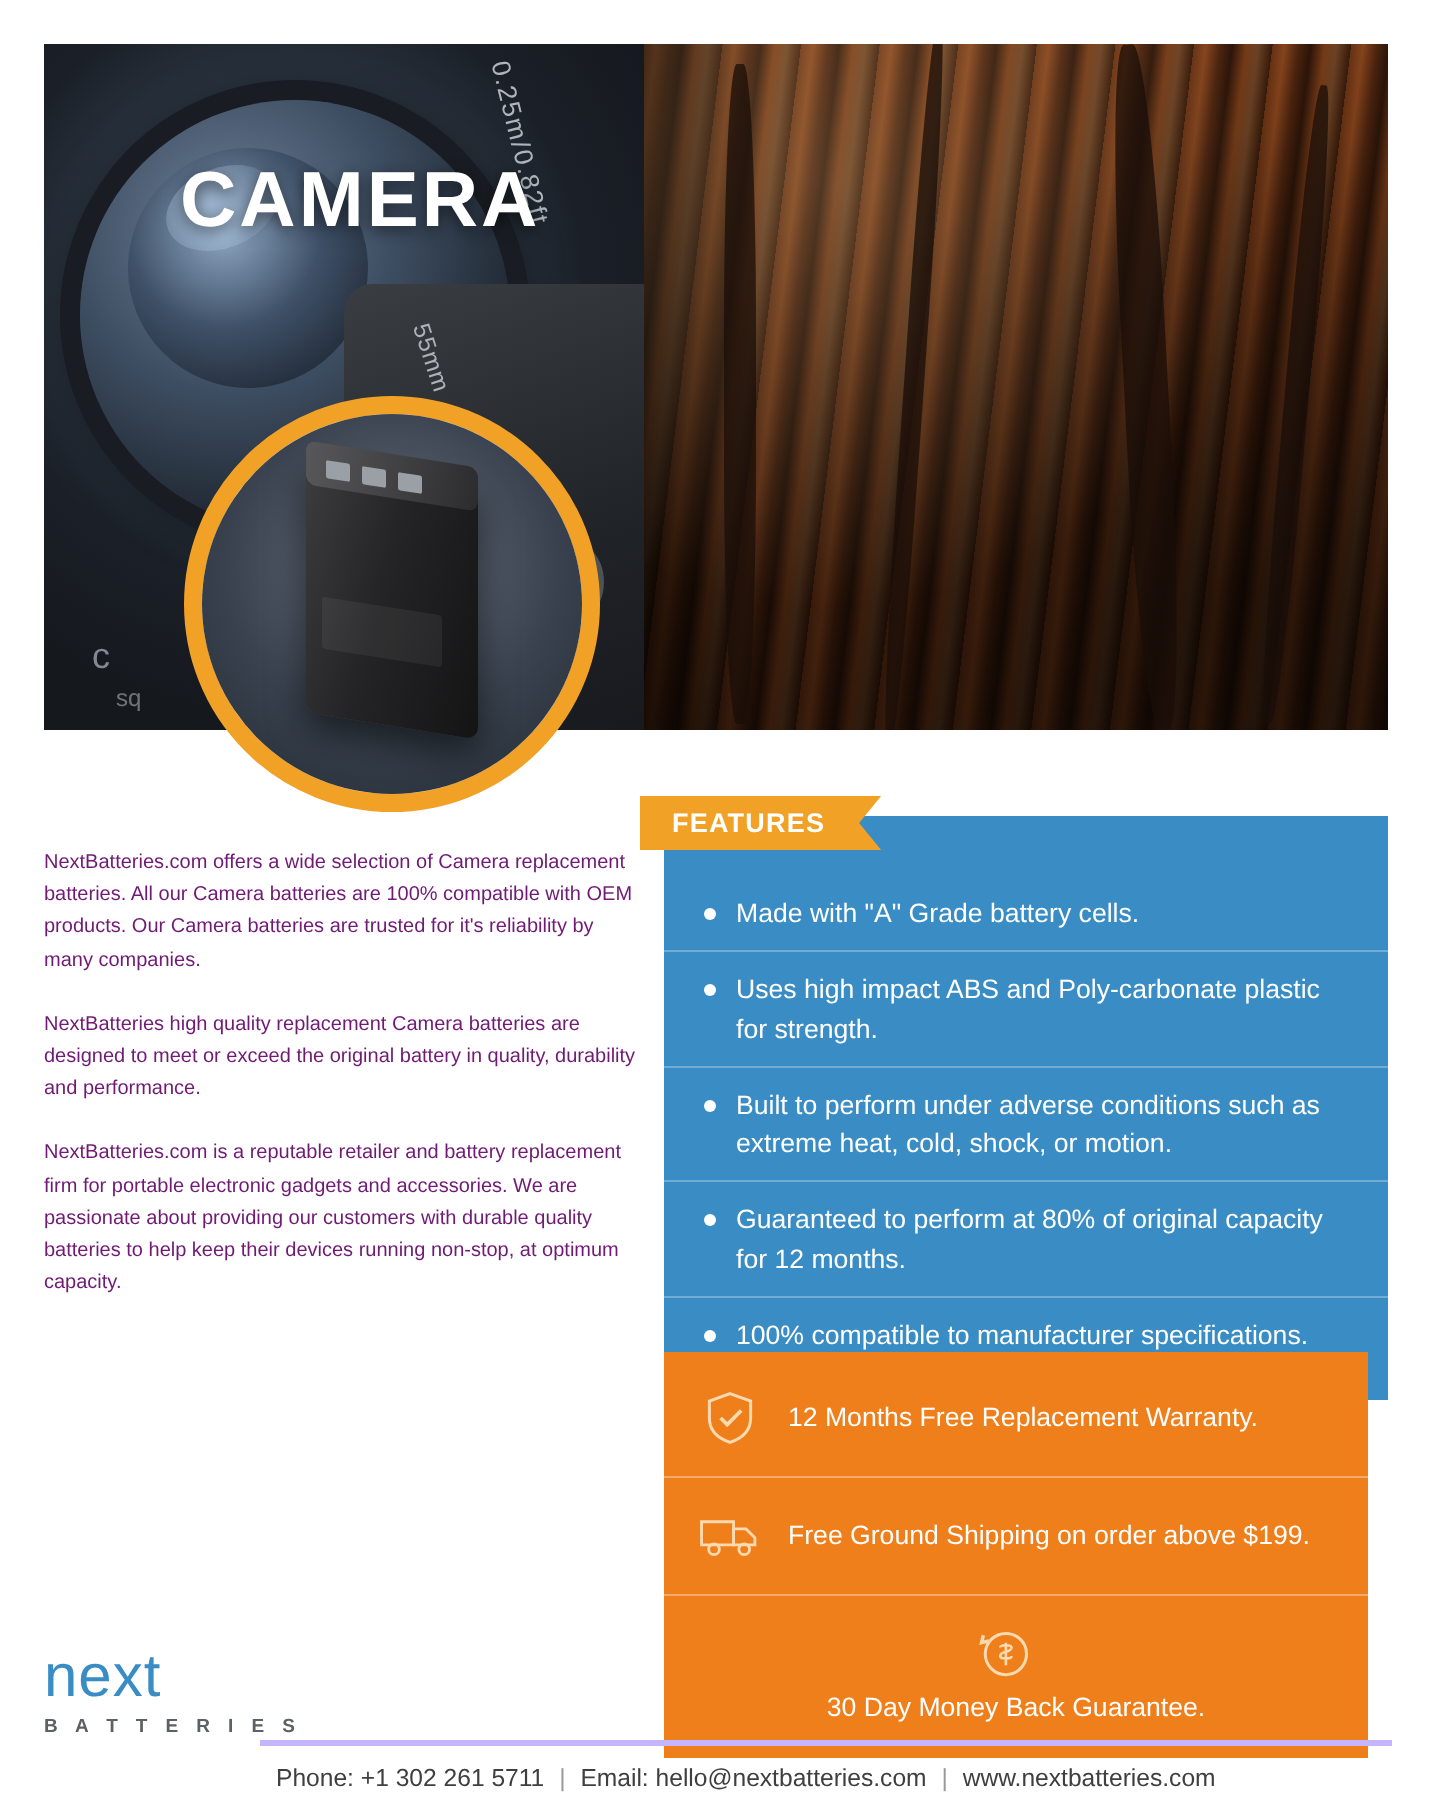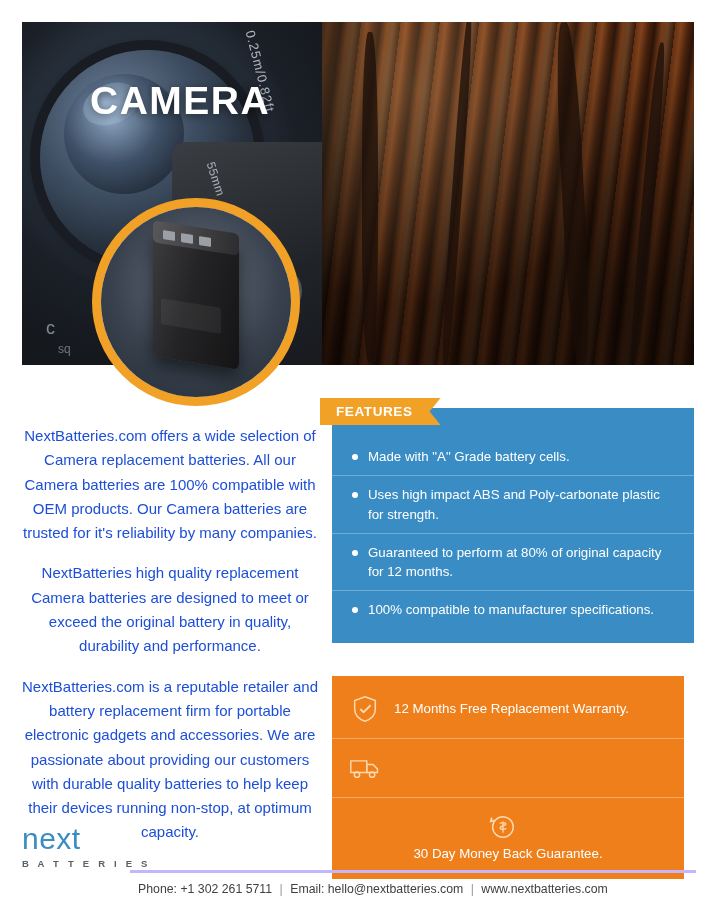--- a/index.html
+++ b/index.html
@@ -205,24 +205,23 @@
     line-height: 1.18;
     text-shadow: 0 2px 8px rgba(0,0,0,.55);
   }
 
   
   .copy {
     position: absolute;
     left: 22px;
     top: 424px;
     width: 296px;
-    font-size: 15px;
+    font-size: 10px;
     line-height: 1.62;
-    color: #1d4ed8;
-    text-align: center;
+    color: #701a75;
   }
   .copy p { margin: 0 0 16px 0; }
 
   
   .features {
     position: absolute;
     left: 332px;
     top: 408px;
     width: 362px;
     background: #3a8dc4;
@@ -391,20 +390,24 @@
       <li class="feat-item">
         <span class="feat-bullet"></span>
         <span class="feat-text">Made with "A" Grade battery cells.</span>
       </li>
       <li class="feat-item">
         <span class="feat-bullet"></span>
         <span class="feat-text">Uses high impact ABS and Poly-carbonate plastic for strength.</span>
       </li>
       <li class="feat-item">
         <span class="feat-bullet"></span>
+        <span class="feat-text">Built to perform under adverse conditions such as extreme heat, cold, shock, or motion.</span>
+      </li>
+      <li class="feat-item">
+        <span class="feat-bullet"></span>
         <span class="feat-text">Guaranteed to perform at 80% of original capacity for 12 months.</span>
       </li>
       <li class="feat-item">
         <span class="feat-bullet"></span>
         <span class="feat-text">100% compatible to manufacturer specifications.</span>
       </li>
     </ul>
   </div>
 
   <div class="benefits">
@@ -421,20 +424,21 @@
 
     <div class="ben-item">
       <span class="ben-icon">
         <svg width="32" height="30" viewBox="0 0 36 28" fill="none" stroke="#ffd9b0" stroke-width="1.6">
           <path d="M2 6 h18 v13 H2z"></path>
           <path d="M20 10 h7 l5 5 v4 h-12z"></path>
           <circle cx="9" cy="21.5" r="3"></circle>
           <circle cx="26" cy="21.5" r="3"></circle>
         </svg>
       </span>
+      <span class="ben-text">Free Ground Shipping on order above $199.</span>
     </div>
 
     <div class="ben-item">
       <span class="ben-icon">
         <svg width="30" height="30" viewBox="0 0 32 32" fill="none" stroke="#ffd9b0" stroke-width="1.6">
           <circle cx="17" cy="16" r="11"></circle>
           <path d="M17 10 v12 M14 12.5 c0-1.6 6-1.6 6 0 0 3-6 1.5-6 4.5 0 1.8 6 1.8 6 0" stroke-width="1.4"></path>
           <path d="M8 9 l-4 1 1-4" stroke-width="1.8"></path>
         </svg>
       </span>

